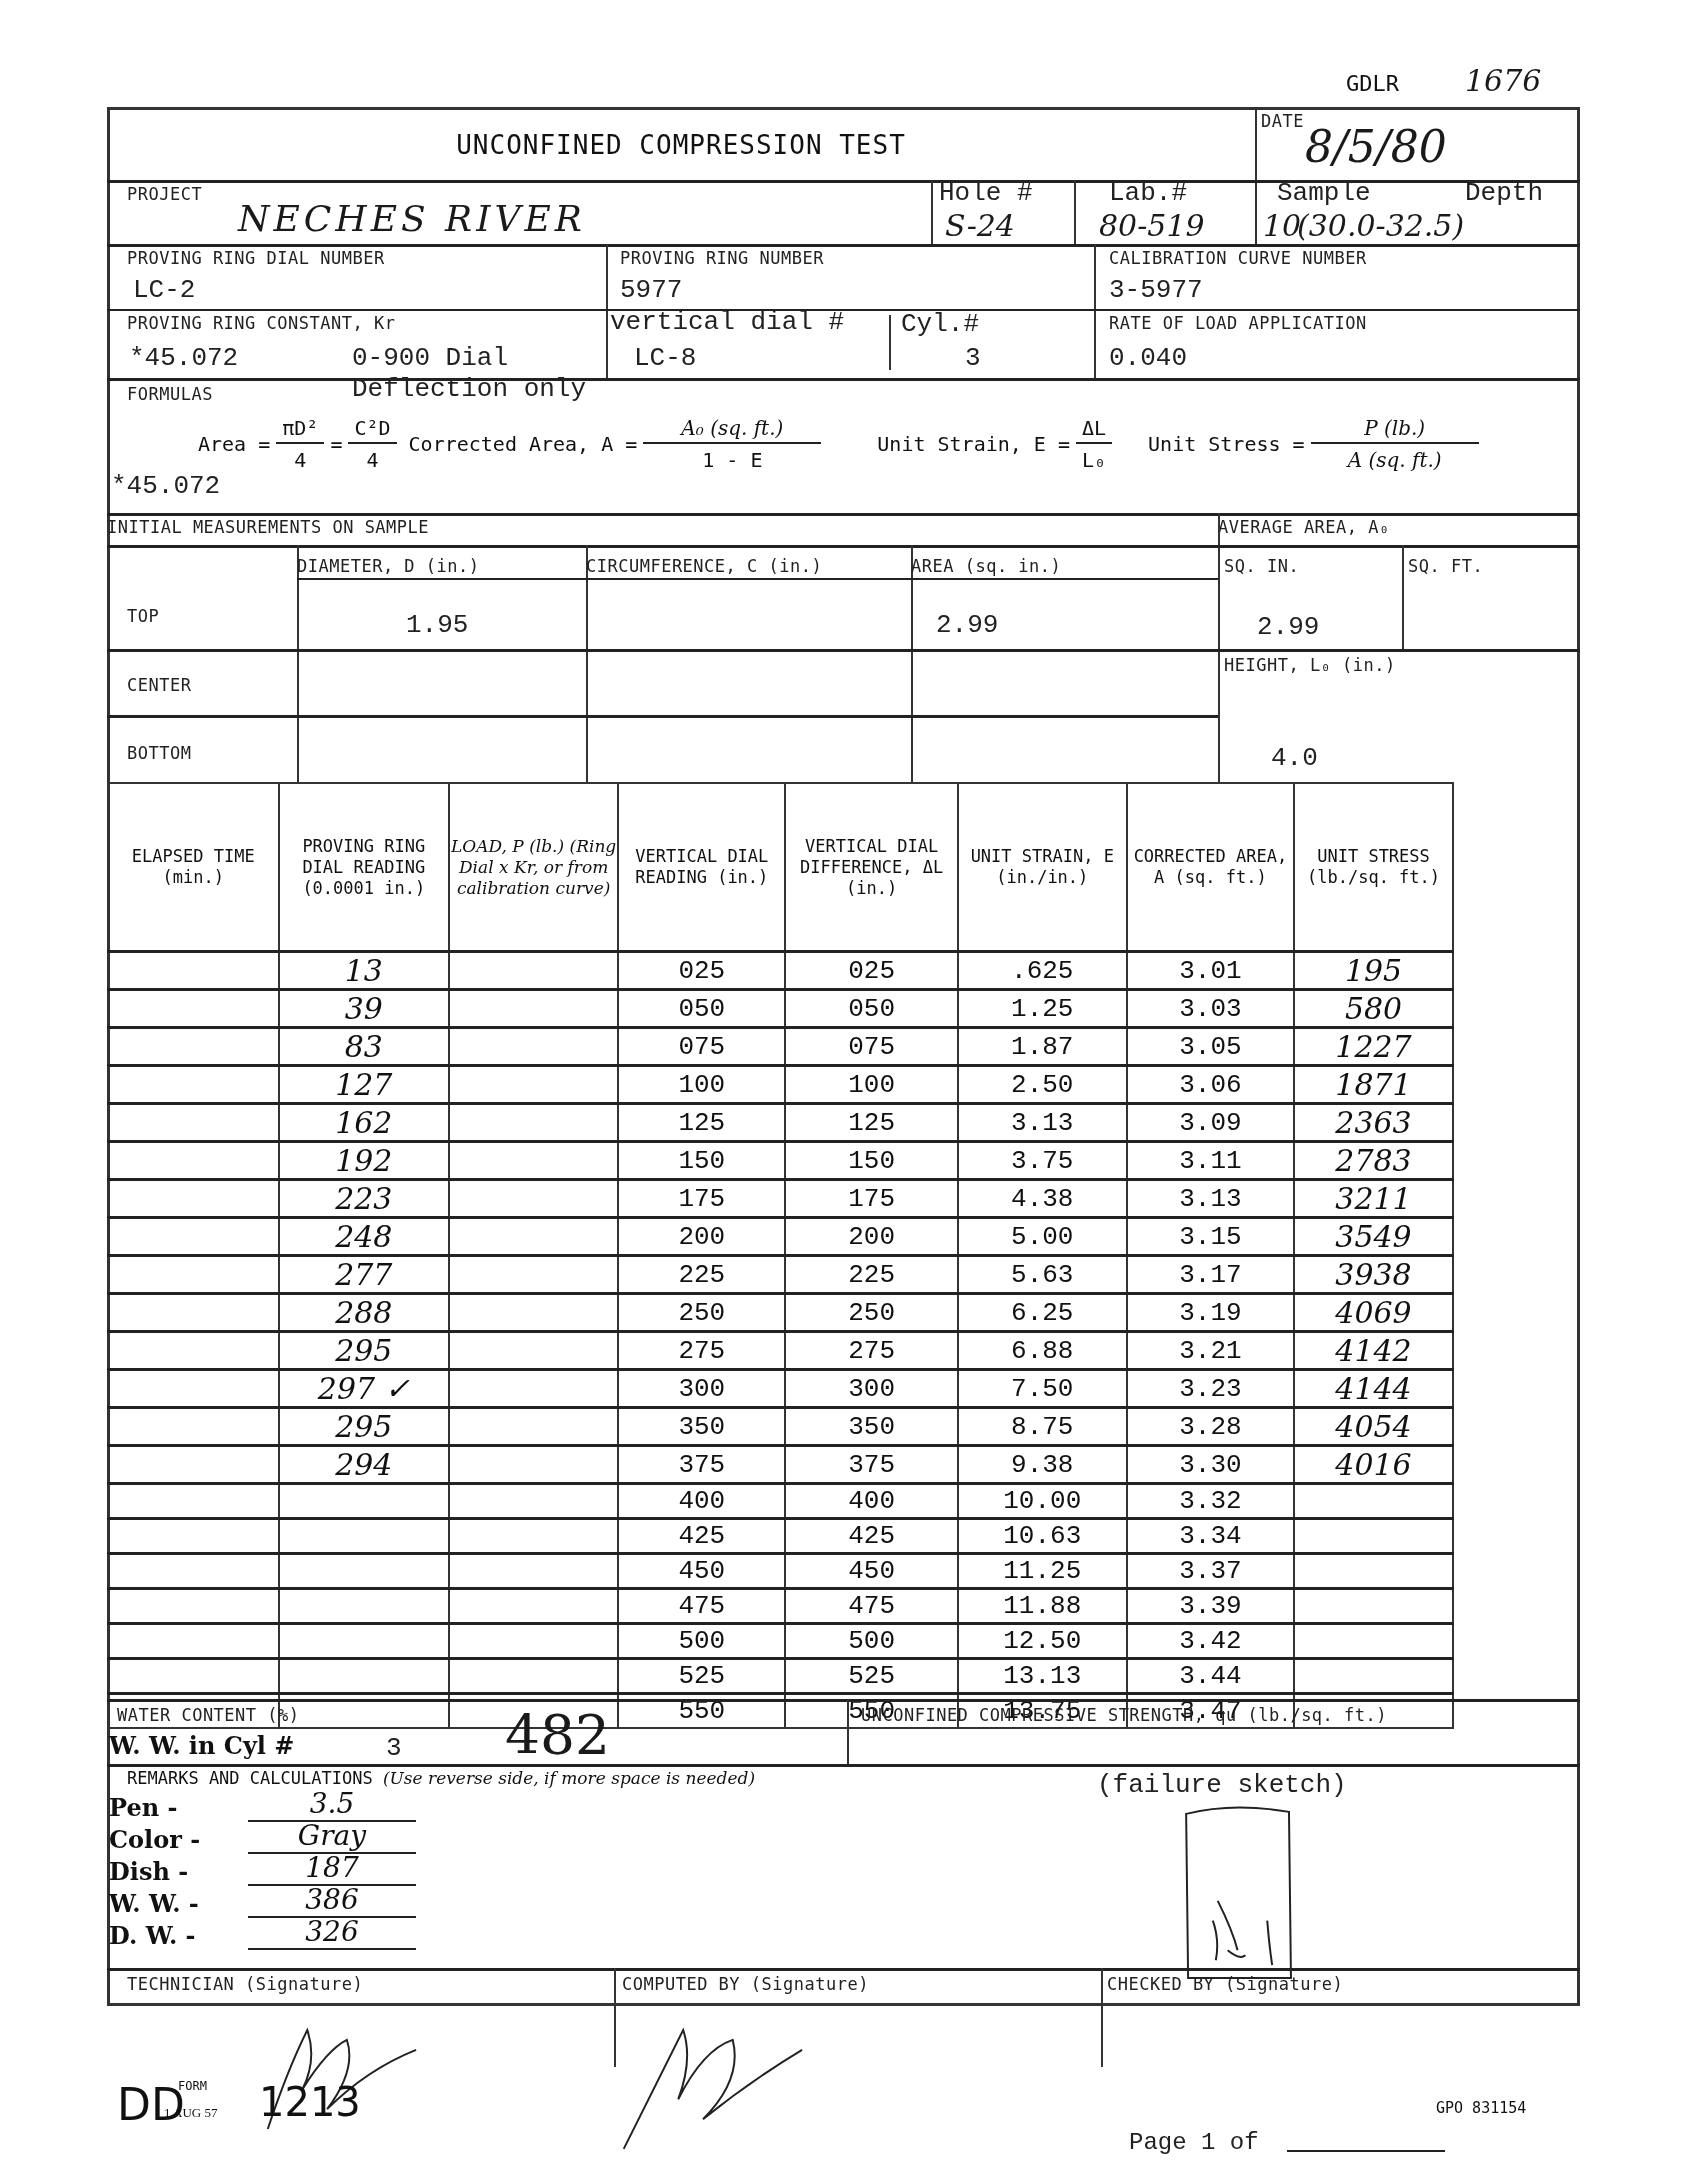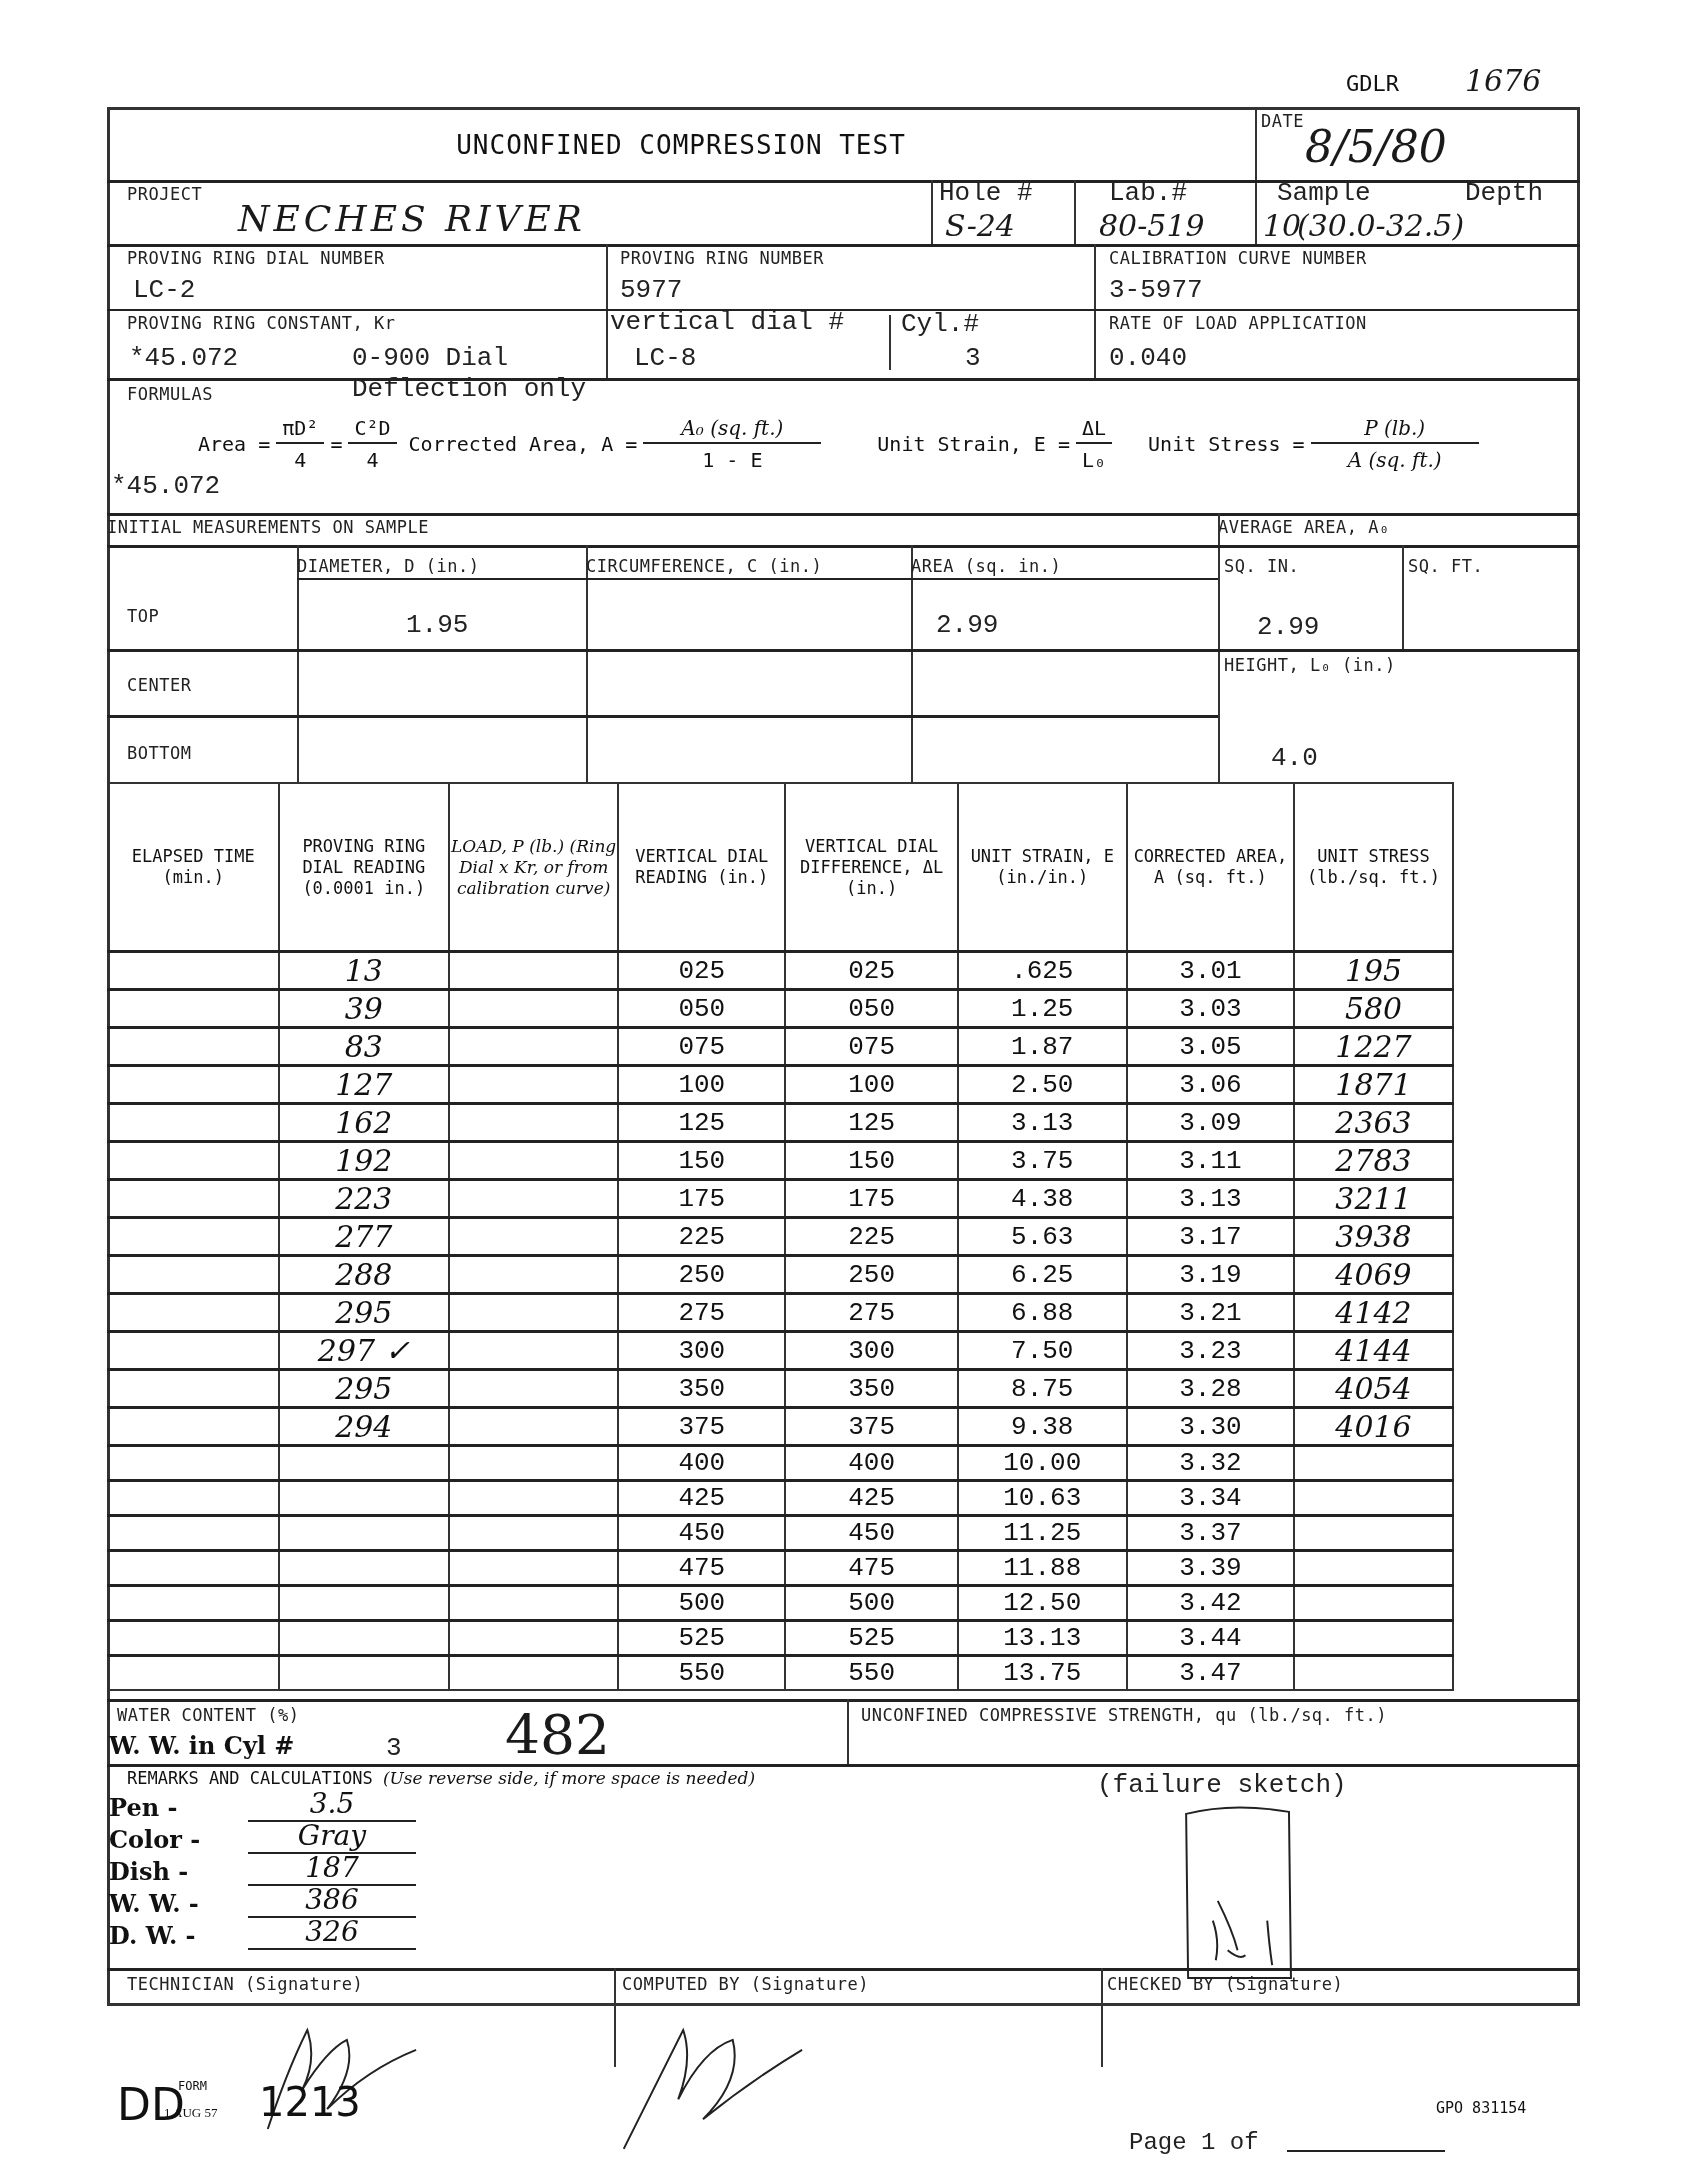--- a/index.html
+++ b/index.html
@@ -228,20 +228,30 @@
         <td class="hw">223</td>
         <td></td>
         <td>175</td>
         <td>175</td>
         <td>4.38</td>
         <td>3.13</td>
         <td class="hw">3211</td>
       </tr>
       <tr class="row">
         <td></td>
+        <td class="hw">248</td>
+        <td></td>
+        <td>200</td>
+        <td>200</td>
+        <td>5.00</td>
+        <td>3.15</td>
+        <td class="hw">3549</td>
+      </tr>
+      <tr class="row">
+        <td></td>
         <td class="hw">277</td>
         <td></td>
         <td>225</td>
         <td>225</td>
         <td>5.63</td>
         <td>3.17</td>
         <td class="hw">3938</td>
       </tr>
       <tr class="row">
         <td></td>

